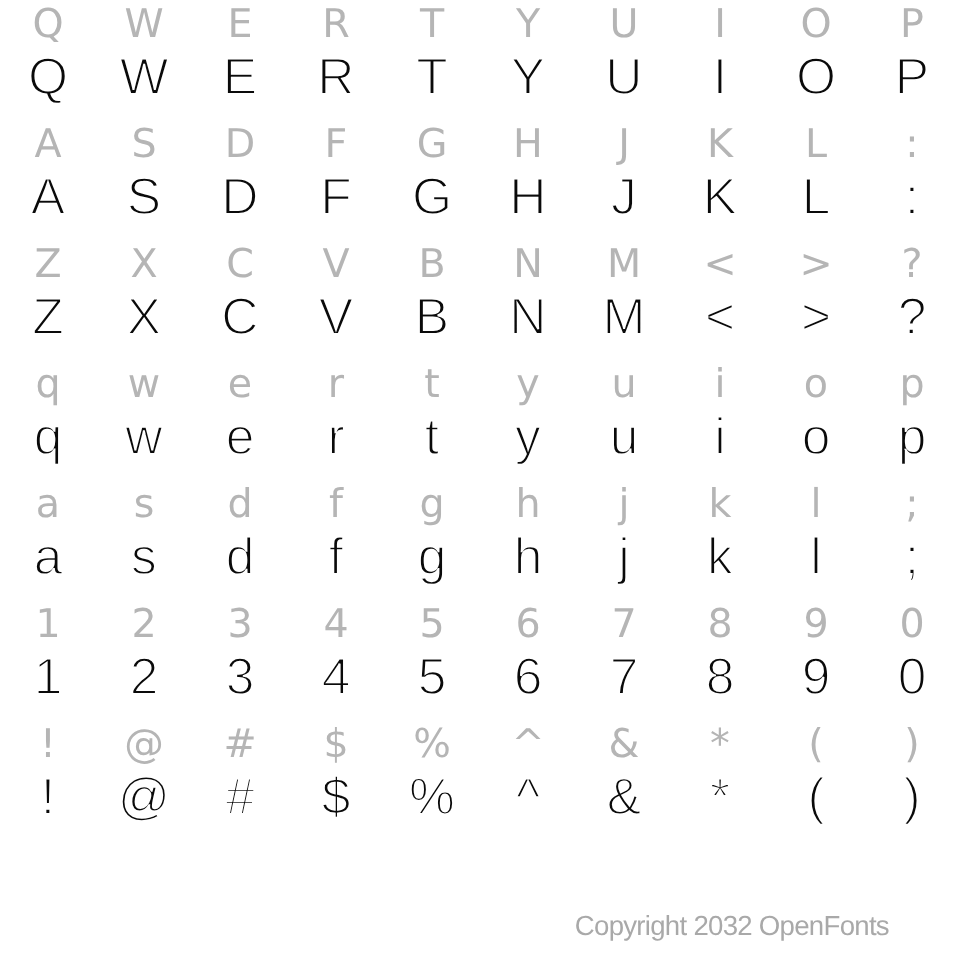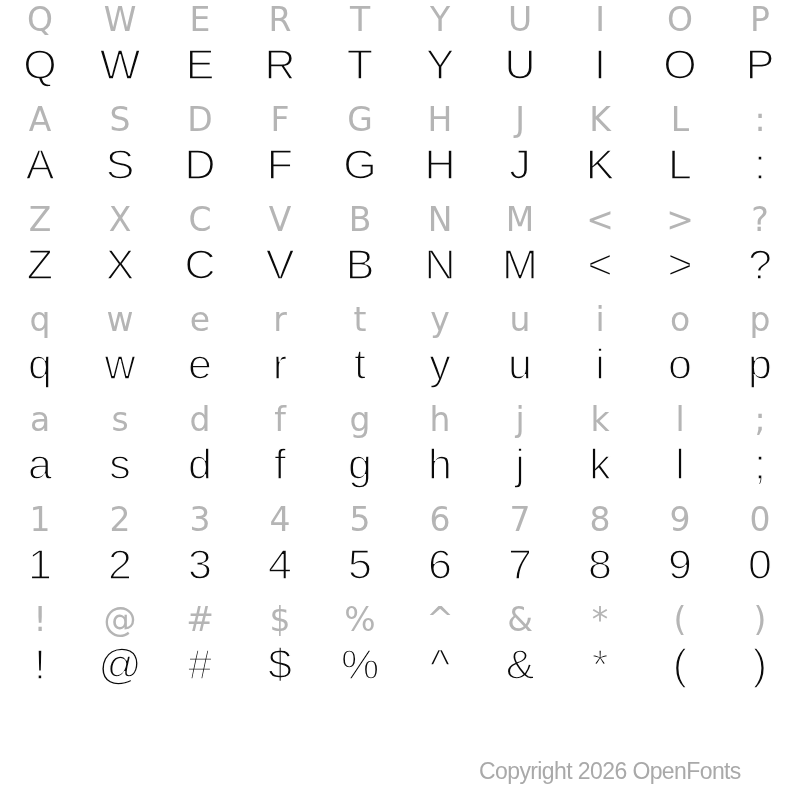--- a/index.html
+++ b/index.html
@@ -89,13 +89,13 @@
     <div class="pair">
       <div class="row row-gray"><span class="cell">1</span><span class="cell">2</span><span class="cell">3</span><span class="cell">4</span><span class="cell">5</span><span class="cell">6</span><span class="cell">7</span><span class="cell">8</span><span class="cell">9</span><span class="cell">0</span></div>
       <div class="row row-black"><span class="cell">1</span><span class="cell">2</span><span class="cell">3</span><span class="cell">4</span><span class="cell">5</span><span class="cell">6</span><span class="cell">7</span><span class="cell">8</span><span class="cell">9</span><span class="cell">0</span></div>
     </div>
     <div class="pair">
       <div class="row row-gray"><span class="cell">!</span><span class="cell">@</span><span class="cell">#</span><span class="cell">$</span><span class="cell">%</span><span class="cell">^</span><span class="cell">&amp;</span><span class="cell">*</span><span class="cell">(</span><span class="cell">)</span></div>
       <div class="row row-black"><span class="cell">!</span><span class="cell">@</span><span class="cell">#</span><span class="cell">$</span><span class="cell">%</span><span class="cell">^</span><span class="cell">&amp;</span><span class="cell">*</span><span class="cell">(</span><span class="cell">)</span></div>
     </div>
   </div>
 
-<div class="copyright">Copyright 2026 OpenFonts</div>
+<div class="copyright">Copyright 2032 OpenFonts</div>
 
 </body></html>

